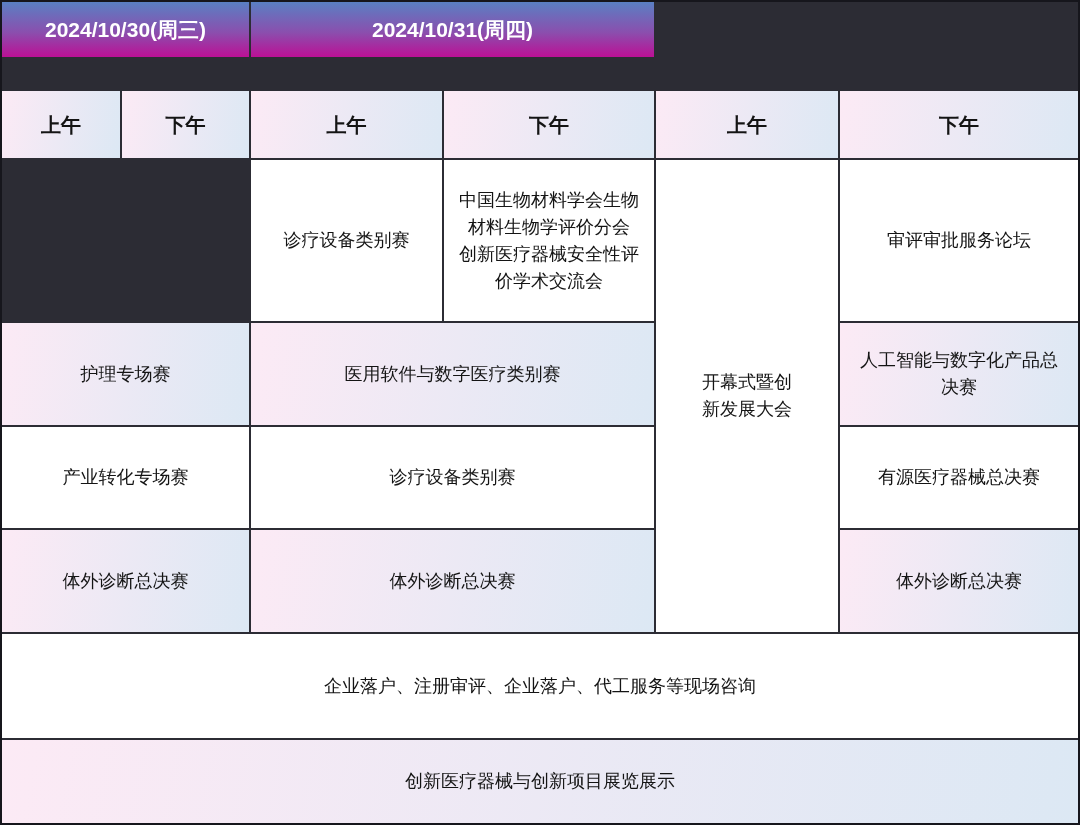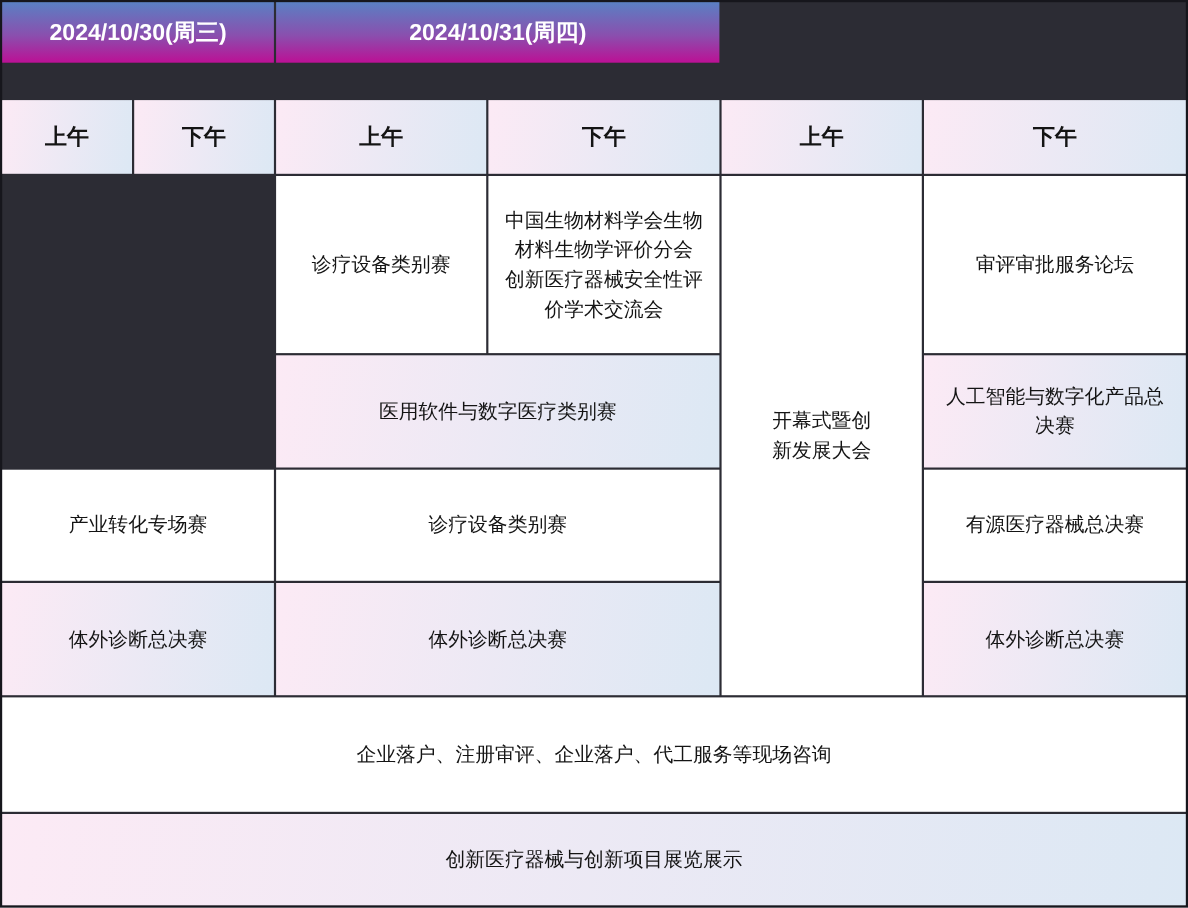--- a/index.html
+++ b/index.html
@@ -97,20 +97,23 @@
   <div class="cell white a-bio">
       <span class="cell-text">中国生物材料学会生物
 材料生物学评价分会
 创新医疗器械安全性评
 价学术交流会</span>
     </div>
   <div class="cell white a-spsp">
       <span class="cell-text">审评审批服务论坛</span>
     </div>
 
+  <div class="cell grad a-huli">
+      <span class="cell-text">护理专场赛</span>
+    </div>
   <div class="cell grad a-yyrj">
       <span class="cell-text">医用软件与数字医疗类别赛</span>
     </div>
   <div class="cell grad a-ai">
       <span class="cell-text">人工智能与数字化产品总
 决赛</span>
     </div>
 
   <div class="cell white a-cyzh">
       <span class="cell-text">产业转化专场赛</span>

